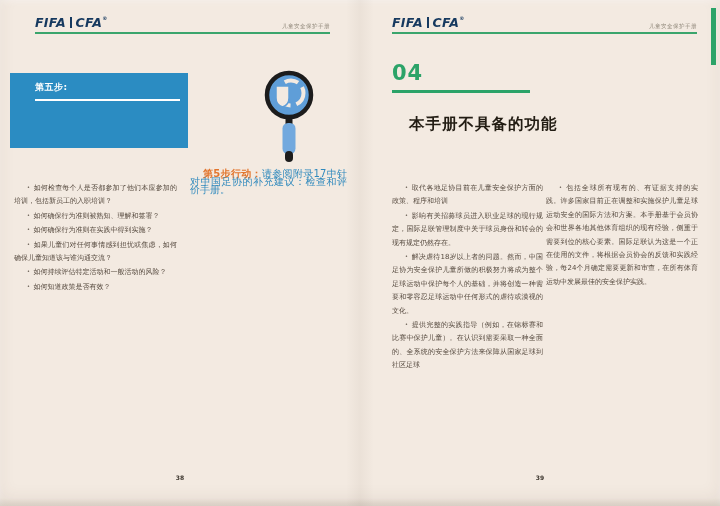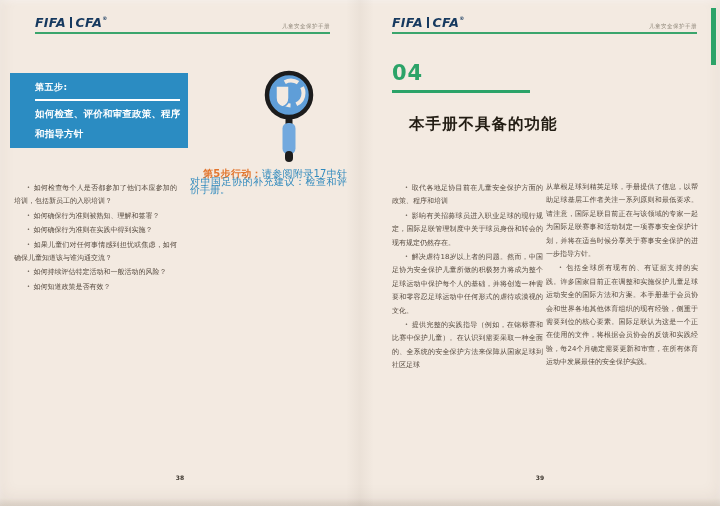--- a/index.html
+++ b/index.html
@@ -55,21 +55,20 @@
 <div class="sheet">
 
   <div>
     <div class="brand" style="left:35px;"><span>FIFA</span><span class="sep"></span><span>CFA</span><span class="reg">®</span></div>
     <div class="doc-label" style="left:210px;">儿童安全保护手册</div>
     <div class="header-rule" style="left:35px;width:295px;"></div>
 
     <div class="step-box">
       <div class="step-label">第五步:</div>
       <div class="step-rule"></div>
-      <div class="step-title">如何检查、评价和审查政策、程序和指导方针</div>
     </div>
 
     <div class="magnifier">
       <svg width="66" height="98" viewBox="0 0 66 98">
         <circle cx="33" cy="29" r="22" fill="#5f9ed8" stroke="#1c1c1c" stroke-width="4.5"></circle>
         <circle cx="35" cy="27" r="12.5" fill="none" stroke="#f3eae1" stroke-width="4" stroke-dasharray="14 6 22 10"></circle>
         <path d="M20 20 h13 v12 q0 7 -6.5 9 q-6.5 -2 -6.5 -9 z" fill="#f3eae1" stroke="#5f9ed8" stroke-width="1.5"></path>
         <rect x="29.5" y="51" width="7" height="9" rx="1.5" fill="#1c1c1c"></rect>
         <rect x="26.5" y="57" width="13" height="31" rx="5.5" fill="#72a9de"></rect>
         <rect x="29" y="85" width="8" height="11" rx="4" fill="#1c1c1c"></rect>
@@ -105,21 +104,20 @@
 
     <div class="rcol col1">
       <div>
           <p class="bp"><span class="dot">•</span> 取代各地足协目前在儿童安全保护方面的政策、程序和培训</p>
           <p class="bp"><span class="dot">•</span> 影响有关招募球员进入职业足球的现行规定，国际足联管理制度中关于球员身份和转会的现有规定仍然存在。</p>
           <p class="bp"><span class="dot">•</span> 解决虐待18岁以上者的问题。然而，中国足协为安全保护儿童所做的积极努力将成为整个足球运动中保护每个人的基础，并将创造一种需要和零容忍足球运动中任何形式的虐待或漠视的文化。</p>
           <p class="bp"><span class="dot">•</span> 提供完整的实践指导（例如，在锦标赛和比赛中保护儿童）。在认识到需要采取一种全面的、全系统的安全保护方法来保障从国家足球到社区足球</p>
         </div>
     </div>
     <div class="rcol col2">
-      <p>从草根足球到精英足球，手册提供了信息，以帮助足球基层工作者关注一系列原则和最低要求。请注意，国际足联目前正在与该领域的专家一起为国际足联赛事和活动制定一项赛事安全保护计划，并将在适当时候分享关于赛事安全保护的进一步指导方针。</p>
       <div>
           <p class="bp"><span class="dot">•</span> 包括全球所有现有的、有证据支持的实践。许多国家目前正在调整和实施保护儿童足球运动安全的国际方法和方案。本手册基于会员协会和世界各地其他体育组织的现有经验，侧重于需要到位的核心要素。国际足联认为这是一个正在使用的文件，将根据会员协会的反馈和实践经验，每24个月确定需要更新和审查，在所有体育运动中发展最佳的安全保护实践。</p>
         </div>
     </div>
 
     <div class="pageno" style="left:528px;">39</div>
   </div>
 
   <div class="fold"></div>
   <div class="green-edge-bar"></div>

